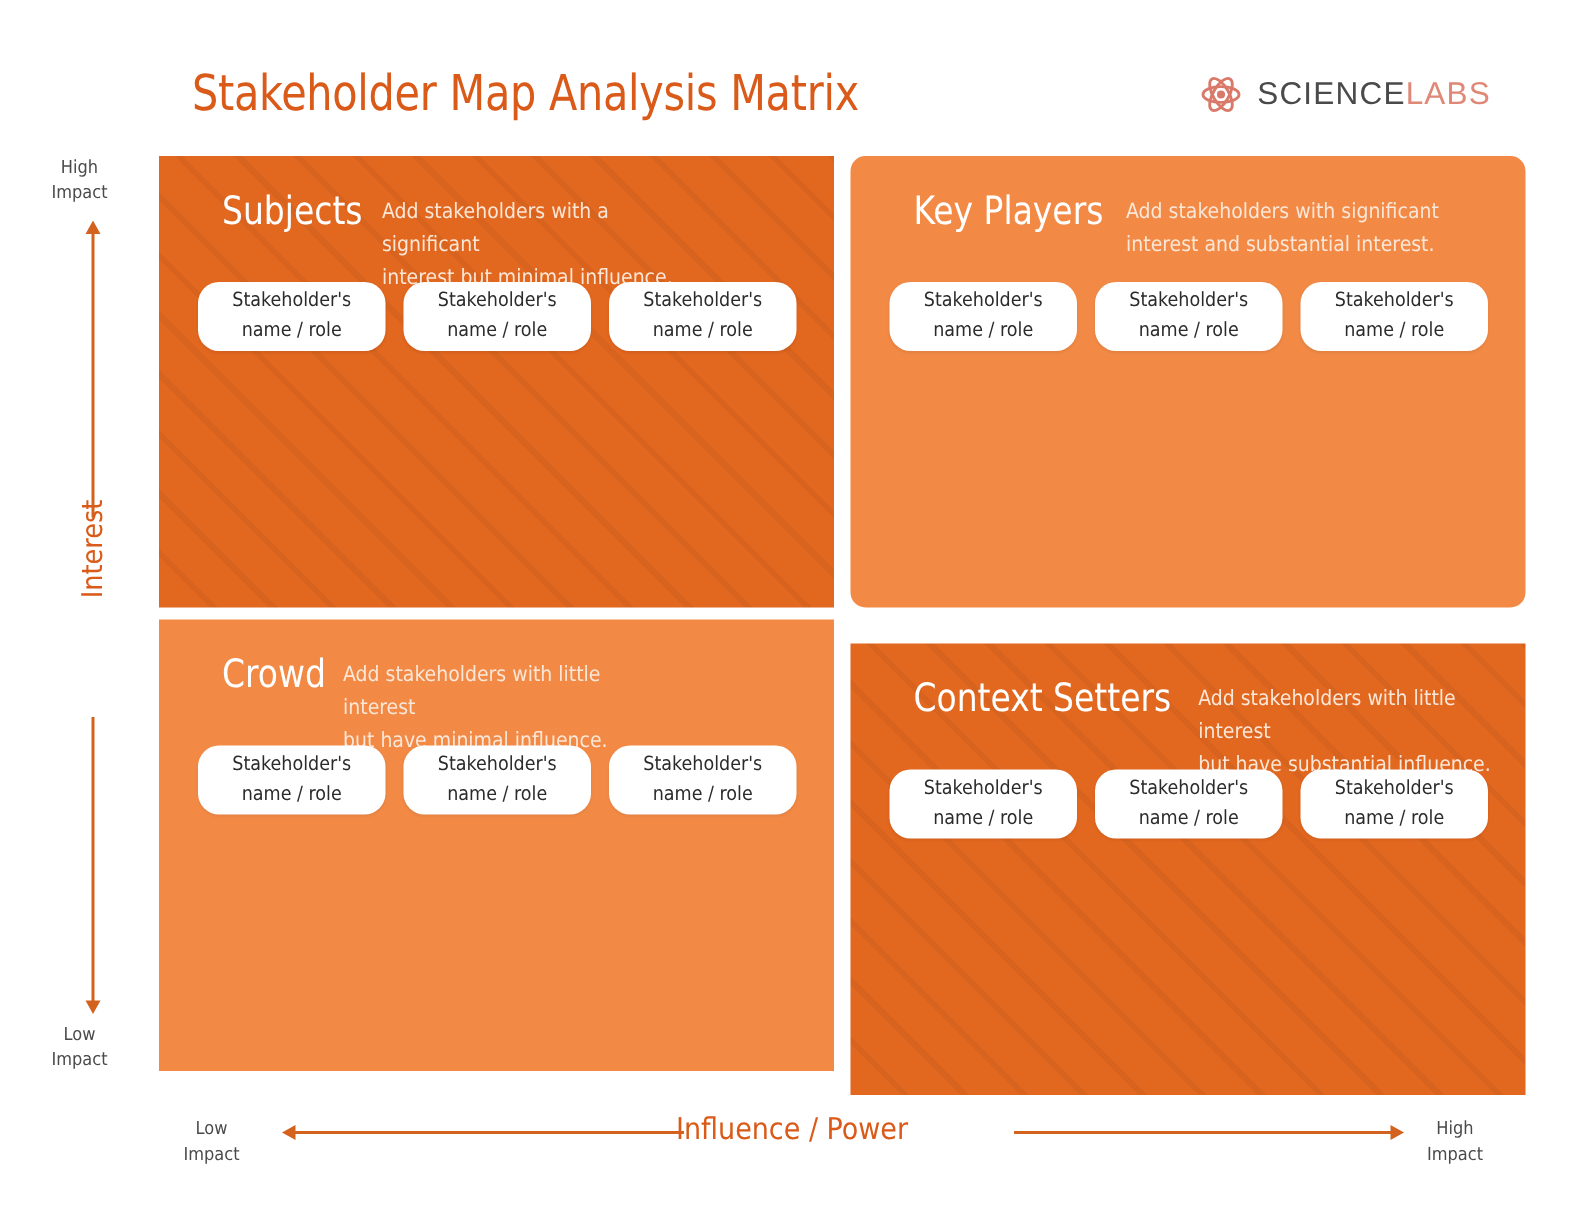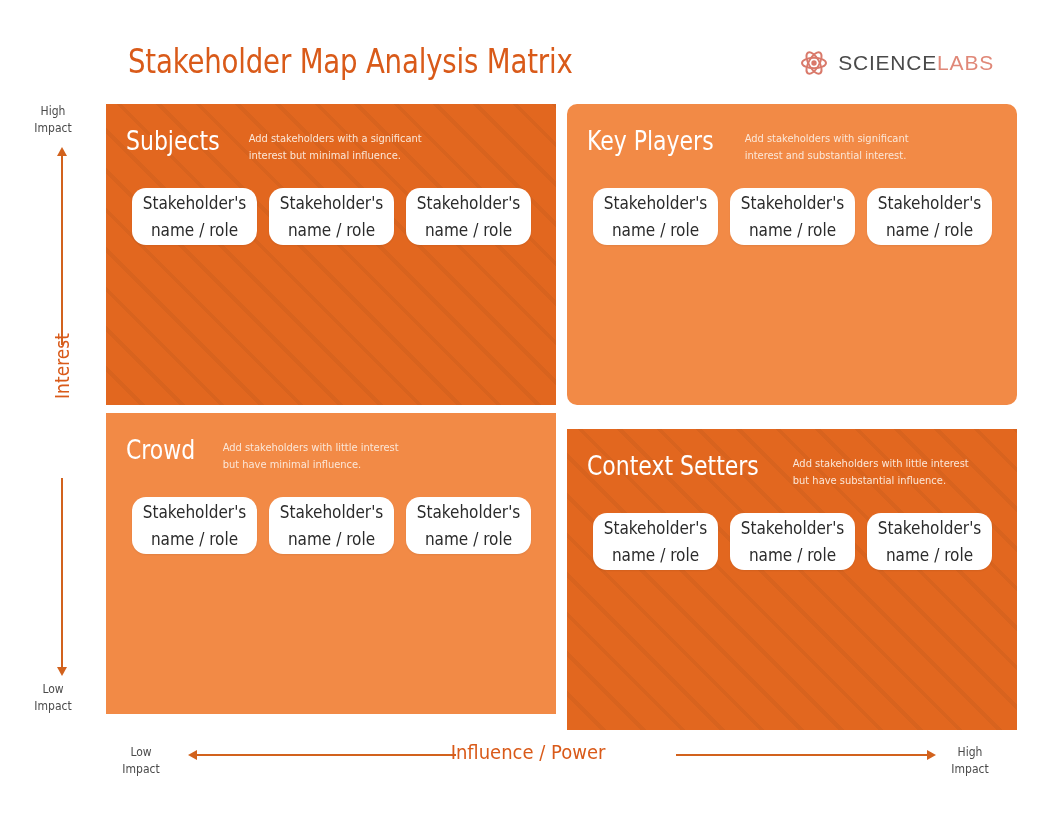--- a/index.html
+++ b/index.html
@@ -90,66 +90,66 @@
       rgba(0,0,0,0.00) 0px,
       rgba(0,0,0,0.00) 24px,
       rgba(0,0,0,0.045) 24px,
       rgba(0,0,0,0.045) 28px
     );
     pointer-events: none;
   }
 
   .q-head {
     position: absolute;
-    left: 20px;
+    left: 42px;
     top: 20px;
     right: 18px;
     display: flex;
     align-items: flex-start;
-    gap: 23px;
+    gap: 7px;
   }
   .q-title {
     color: #ffffff;
     font-size: 26px;
     font-weight: 400;
     line-height: 1.1;
     white-space: nowrap;
     font-family: "DejaVu Sans Condensed", "Liberation Sans Narrow", "Liberation Sans", sans-serif;
     transform: scaleX(0.94);
     transform-origin: left top;
     padding-top: 3px;
   }
   .q-desc {
     color: #FBE7D8;
-    font-size: 11px;
+    font-size: 14px;
     line-height: 1.58;
     font-family: "DejaVu Sans Condensed", "Liberation Sans Narrow", "Liberation Sans", sans-serif;
     padding-top: 6px;
     max-width: 215px;
   }
   .q-desc .l2 { display: block; }
 
   .card-row {
     position: absolute;
     left: 26px;
     top: 84px;
     display: flex;
     gap: 12px;
   }
   .card {
     width: 125px;
-    height: 57px;
+    height: 46px;
     background: #ffffff;
     border-radius: 14px;
     display: flex;
     flex-direction: column;
     align-items: center;
     justify-content: center;
     color: #2B2B2B;
-    font-size: 17px;
+    font-size: 13px;
     line-height: 1.55;
     font-family: "DejaVu Sans Condensed", "Liberation Sans Narrow", "Liberation Sans", sans-serif;
     box-shadow: 0 1px 2px rgba(0,0,0,0.07);
     text-align: center;
   }
 
   
   #axis-y {
     position: absolute;
     left: 0; top: 0;

